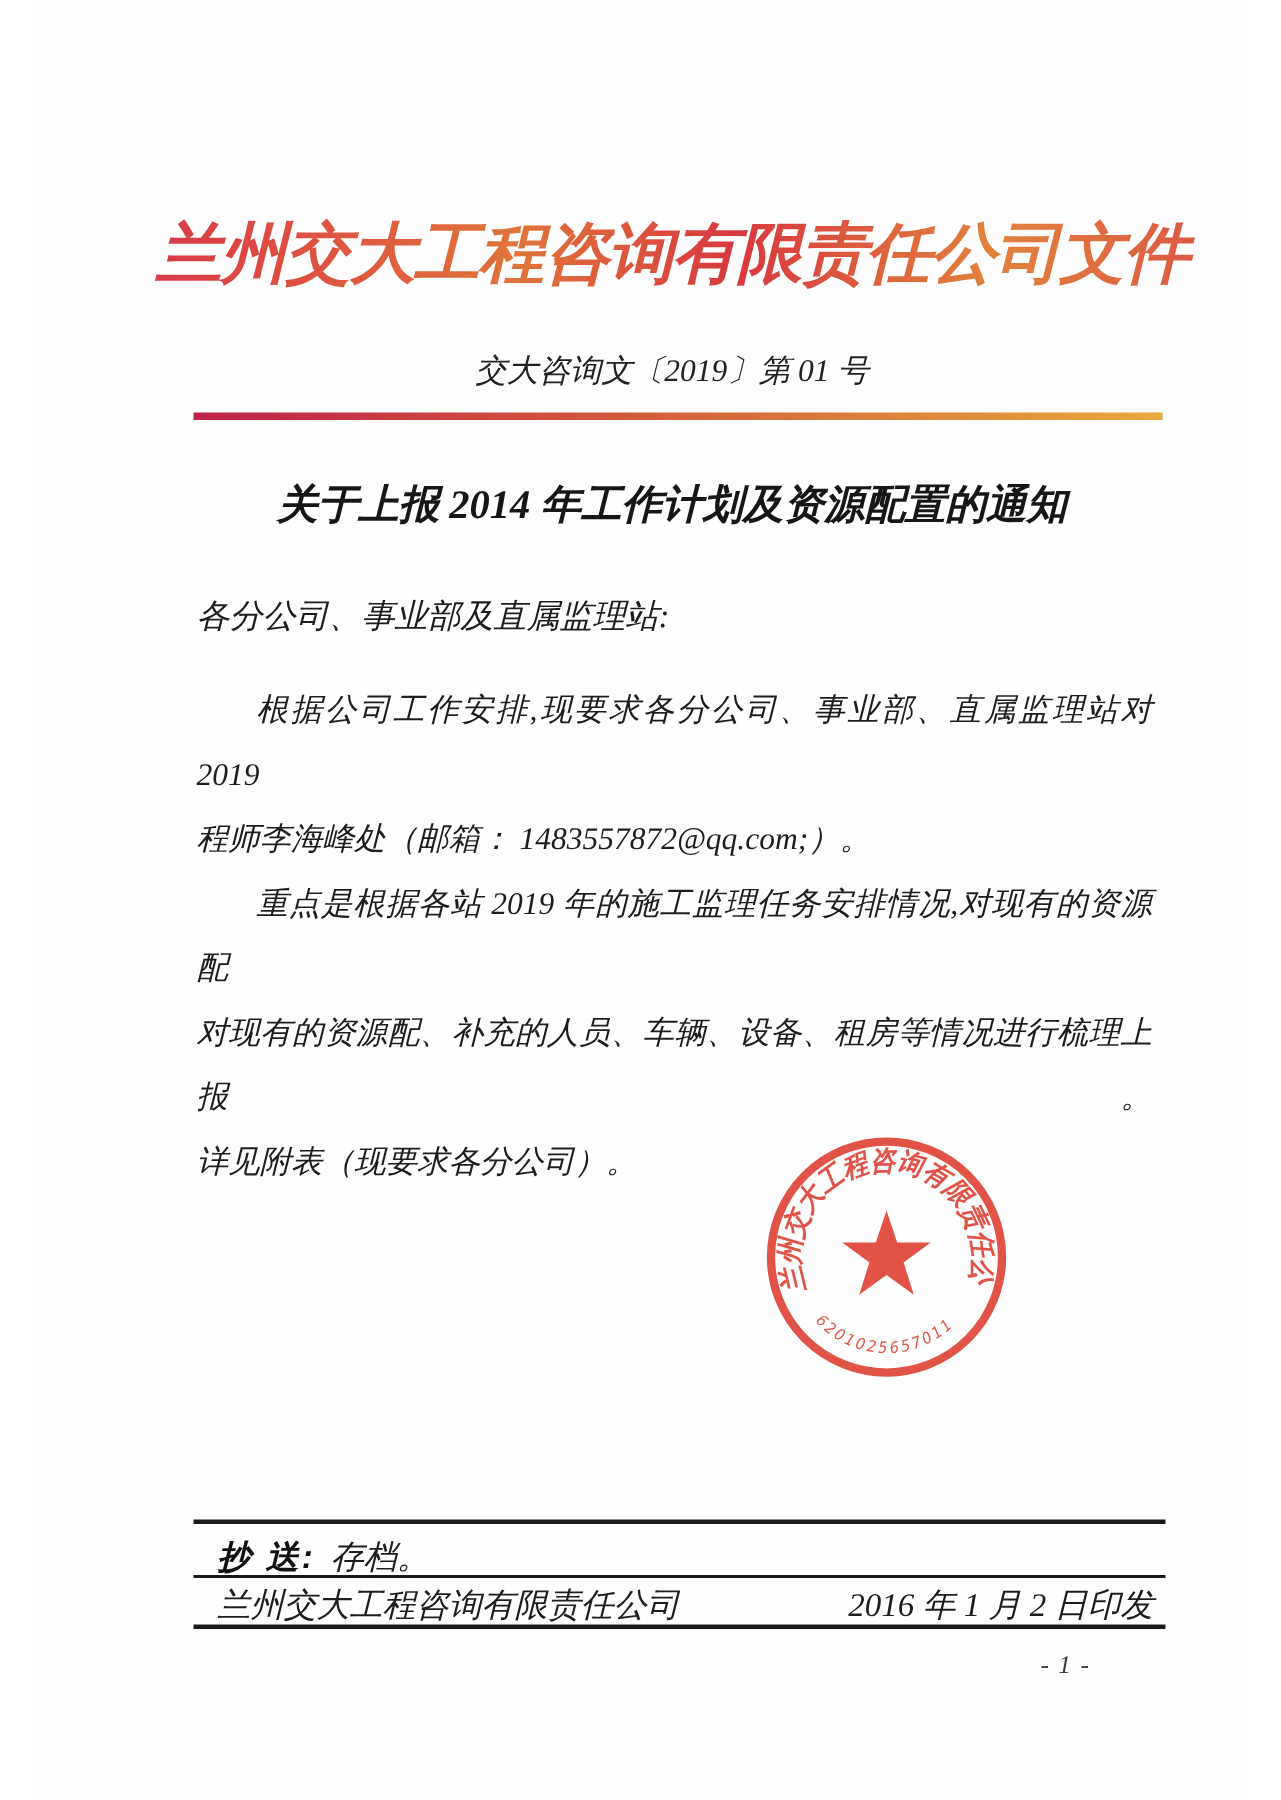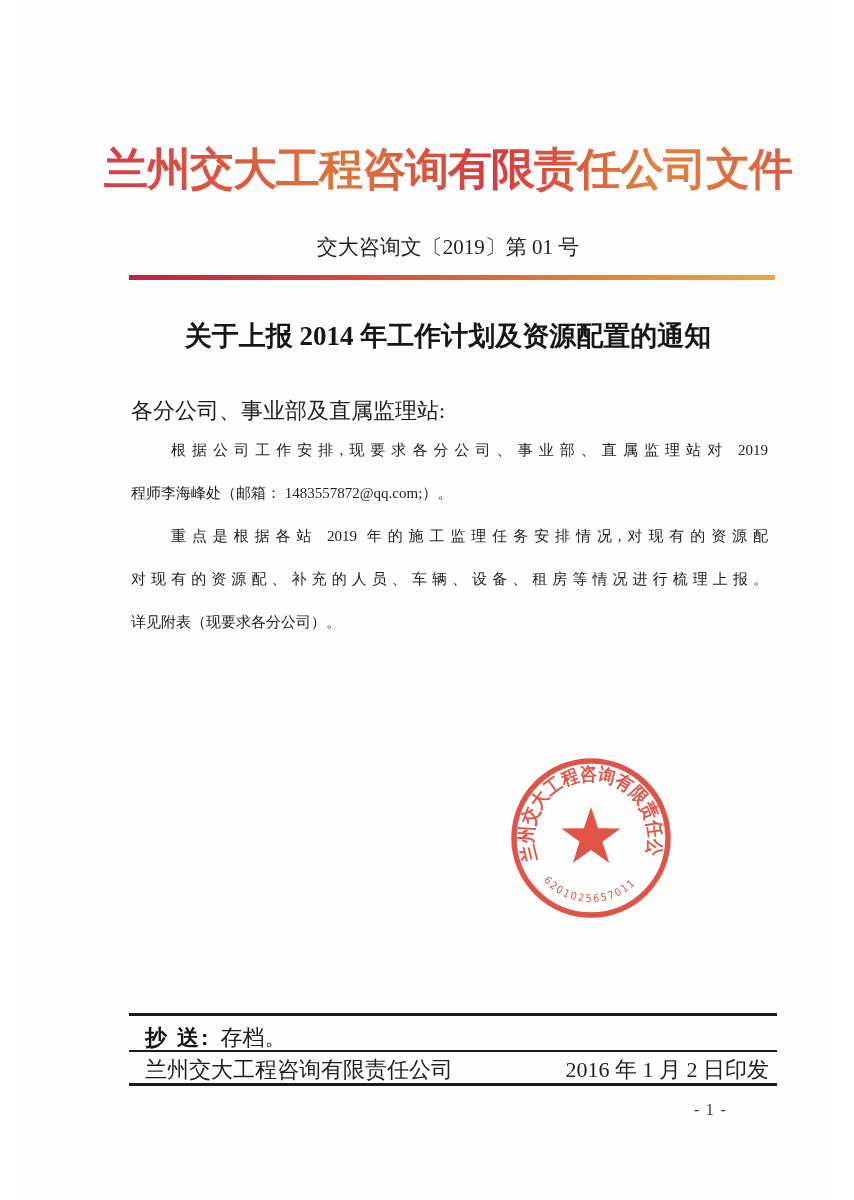--- a/index.html
+++ b/index.html
@@ -1,20 +1,21 @@
 <!DOCTYPE html>
 <html><head>
 <meta charset="utf-8">
 <style>
   html,body{margin:0;padding:0;background:#ffffff;}
   .page{
     position:relative;width:812px;height:1200px;margin:0 auto;
     background:#fefefe;overflow:hidden;
     font-family:"Liberation Serif","DejaVu Serif",serif;
     color:#1d1d1d;
+    font-style:italic;
   }
   
   .org-title{
     position:absolute;top:140px;left:0;width:854px;margin:0;
     text-align:center;font-size:44px;font-weight:bold;letter-spacing:-1px;
     background:linear-gradient(90deg,#d02a50 0%,#dd4a42 18%,#e0743a 38%,#d8383f 55%,#e2823c 75%,#d84348 100%);
     -webkit-background-clip:text;background-clip:text;
     color:transparent;-webkit-text-fill-color:transparent;
   }
   .doc-number{
@@ -27,22 +28,22 @@
   }
   
   .subject{
     position:absolute;top:318px;left:0;width:854px;margin:0;
     text-align:center;font-size:27px;font-weight:bold;color:#161616;
   }
   .salutation{
     position:absolute;top:396px;left:110px;font-size:22px;
   }
   .body-text{
-    position:absolute;top:429px;left:110px;width:637px;
-    font-size:15px;line-height:43px;
+    position:absolute;top:452px;left:110px;width:637px;
+    font-size:21px;line-height:43px;
   }
   .bline{text-align:justify;}
   .bline.jfull{text-align-last:justify;}
   .bline.indent{text-indent:40px;}
   
   .seal{position:absolute;left:450px;top:718px;z-index:2;}
   .seal-ink{opacity:.87;}
   .seal-border{fill:none;stroke:#dd3a2b;stroke-width:5.5px;}
   .seal-star{fill:#dd3a2b;}
   .seal-company-text{font-size:18.5px;font-weight:bold;fill:#dd3a2b;

